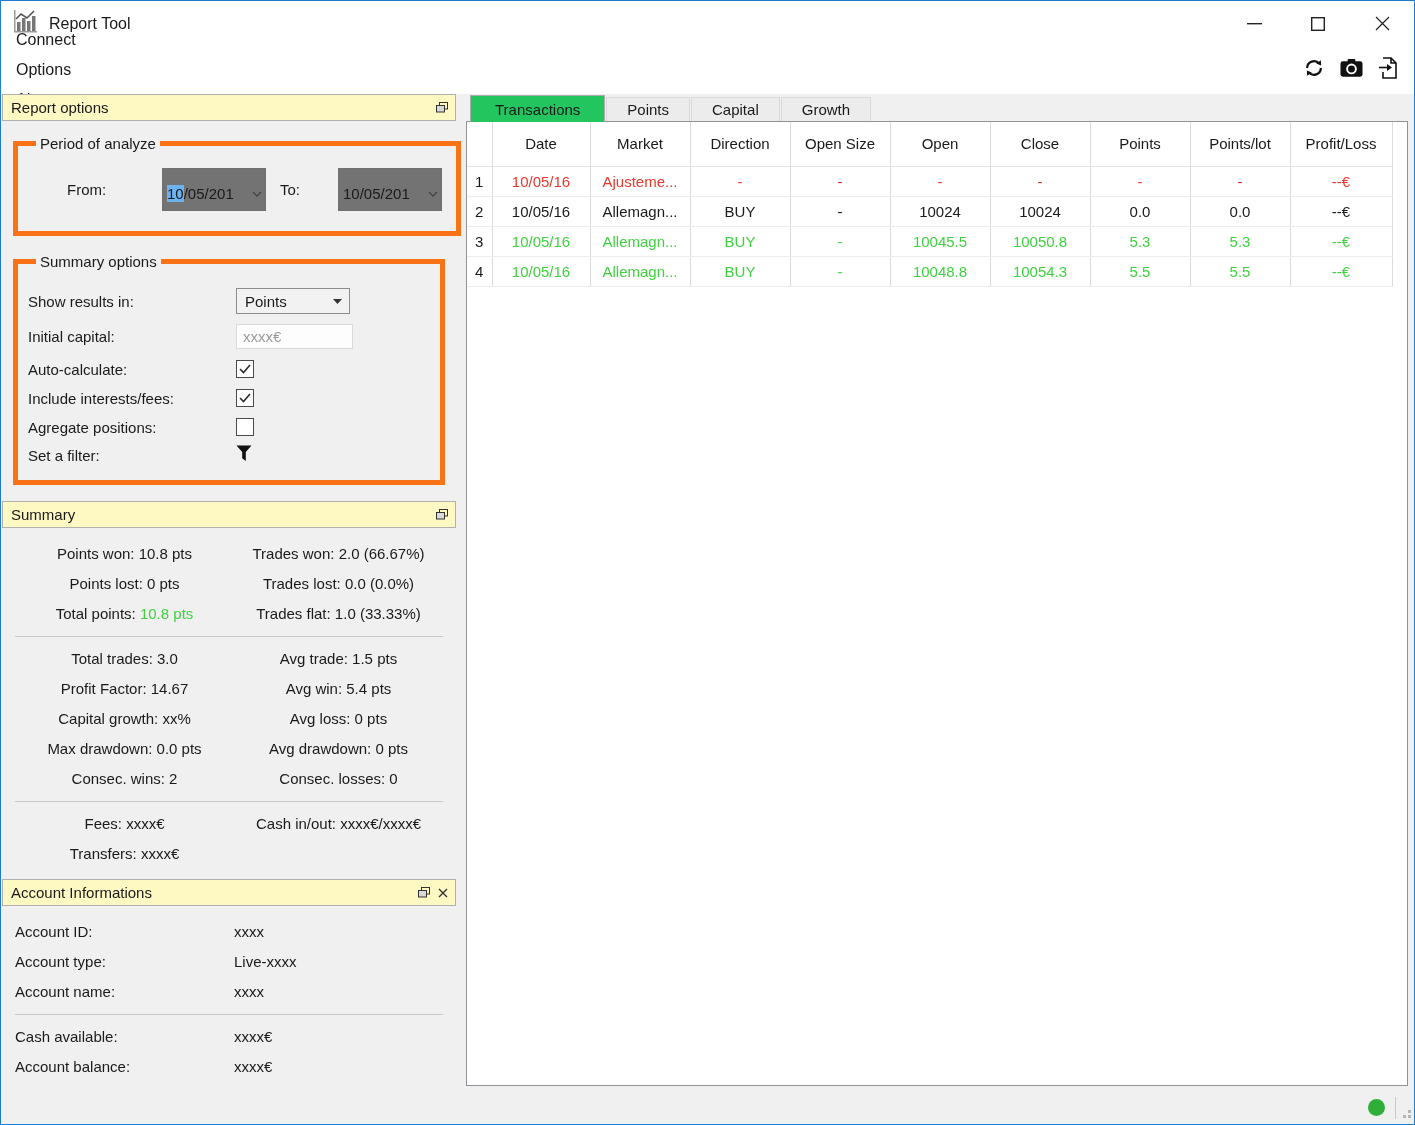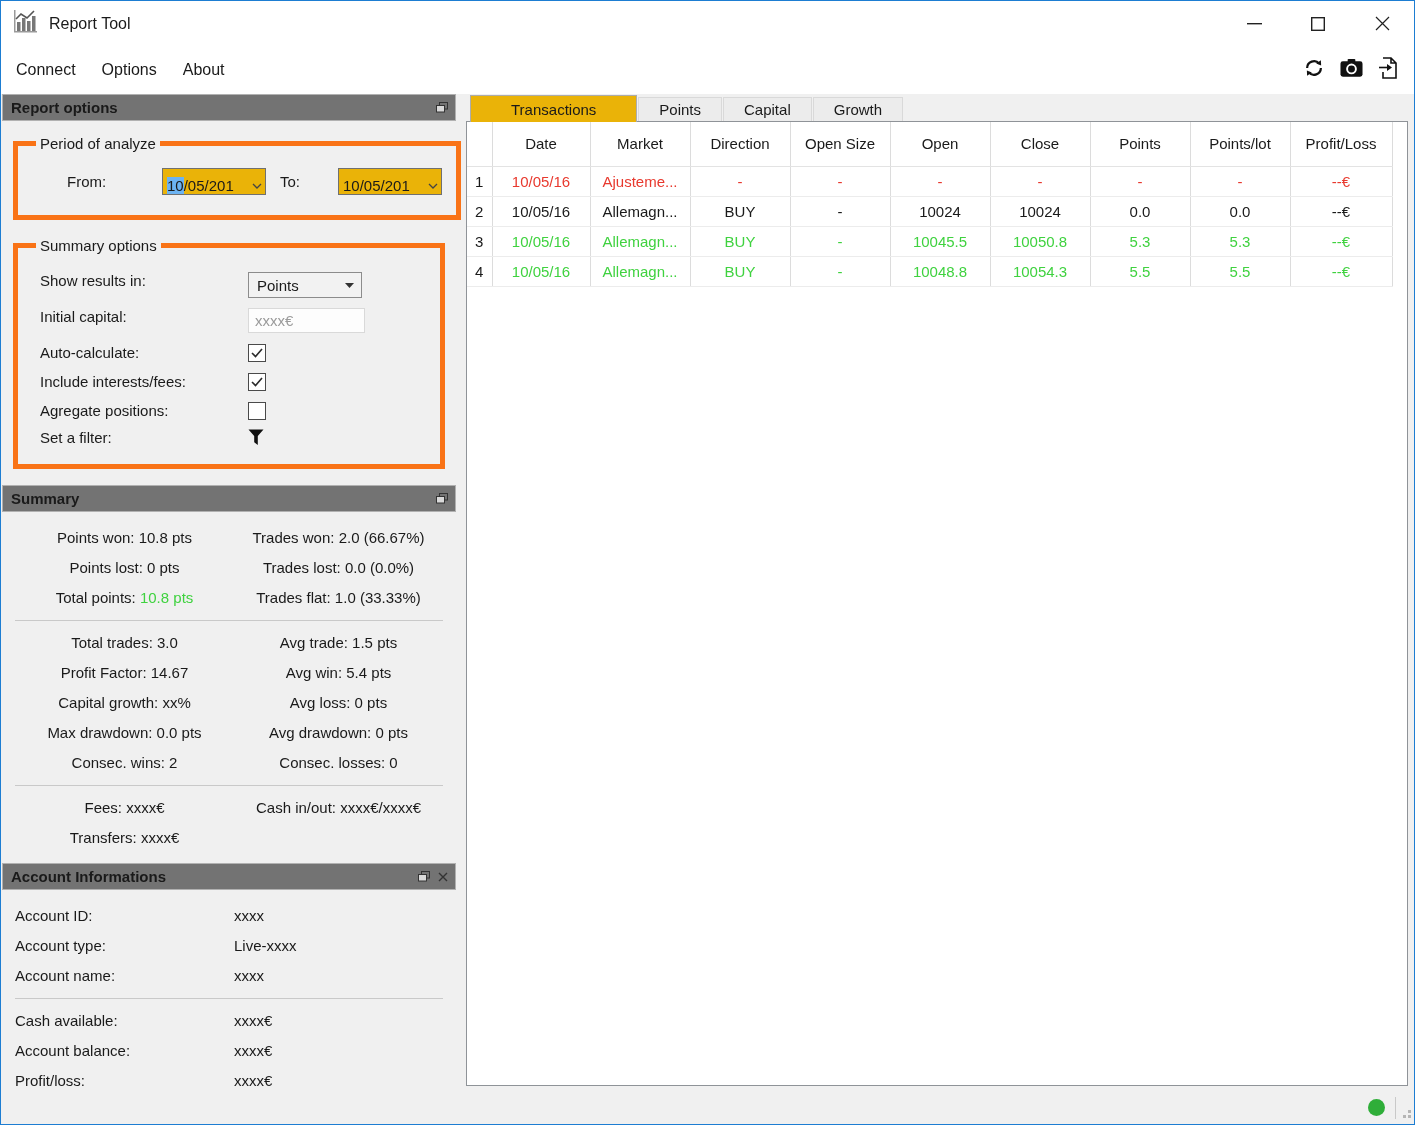--- a/index.html
+++ b/index.html
@@ -12,41 +12,41 @@
   .window{width:1415px;height:1125px;border:1px solid var(--accent);display:flex;flex-direction:column;background:#fff;}
 
   
   .titlebar{height:45px;display:flex;align-items:center;justify-content:space-between;padding-left:11px;flex:none;}
   .title-left{display:flex;align-items:center;gap:10px;font-size:16px;}
   .win-controls{display:flex;height:100%;}
   .win-btn{width:64px;height:100%;display:flex;align-items:center;justify-content:center;}
 
   
   .menubar{height:48px;display:flex;align-items:center;justify-content:space-between;flex:none;}
-  .menus{display:flex;padding-left:2px;}
+  .menus{display:flex;padding-left:2px;flex-direction:column;}
   .menu-item{font-size:16px;padding:6px 13px;cursor:default;}
   .menu-icons{display:flex;align-items:center;gap:15px;margin-right:16px;}
 
   
   .main{flex:1;display:flex;background:#f0f0f0;min-height:0;}
   .dock{width:456px;flex:none;display:flex;flex-direction:column;}
   .panel{margin-bottom:4px;}
-  .panel-header{height:27px;margin:0 1px;background:#737373;border:1px solid #b1b1b1;display:flex;align-items:center;justify-content:space-between;padding:0 7px 0 8px;font-size:15px;font-weight:bold;}
+  .panel-header{height:27px;margin:0 1px;background:#fef9c3;border:1px solid #b1b1b1;display:flex;align-items:center;justify-content:space-between;padding:0 7px 0 8px;font-size:15px;}
   .panel-header .hdr-btns{display:flex;align-items:center;gap:8px;}
 
   fieldset{border:5px solid #f97316;margin:14px 12px 0;padding:4px 10px 14px;}
   legend{font-size:15px;padding:0 4px;margin-left:8px;}
-  .frow{display:flex;align-items:flex-start;margin-top:9px;margin-left:12px;}
+  .frow{display:flex;align-items:center;margin-top:9px;}
   .frow .lbl{font-size:15px;}
 
   .period-row{display:flex;align-items:center;margin:12px 4px 6px;}
   .period-row .lbl{font-size:15px;}
   .from-lbl{width:95px;margin-left:35px;}
   .to-lbl{width:58px;margin-left:14px;}
-  .datefield{width:104px;height:27px;border:1px solid #707070;background:#eab308;display:flex;align-items:center;padding:8px 3px 0 4px;font-size:15px;white-space:nowrap;}
+  .datefield{width:104px;height:43px;border:1px solid #707070;background:#737373;display:flex;align-items:center;padding:8px 3px 0 4px;font-size:15px;white-space:nowrap;}
   .datefield .dtext{flex:1;overflow:hidden;display:flex;align-items:center;}
   .datefield .sel{background:var(--sel);}
   .olbl{width:208px;font-size:15px;}
   .combobox{width:114px;height:26px;border:1px solid #8c8c8c;background:#f2f2f2;display:flex;align-items:center;justify-content:space-between;padding:0 7px 0 8px;font-size:15px;}
   .txtinput{width:117px;height:25px;border:1px solid #d9d9d9;background:#fdfdfd;font-size:15px;padding:0 6px;color:#9b9b9b;font-family:inherit;}
   .txtinput::placeholder{color:#9b9b9b;opacity:1;}
   .checkbox{width:18px;height:18px;border:1px solid #4a4a4a;background:#fff;display:flex;align-items:center;justify-content:center;}
   .checkbox svg{display:none;}
   .checkbox.checked svg{display:block;}
   .cbrow{margin-top:11px;}
@@ -57,21 +57,21 @@
   .sgrid div{line-height:30px;font-size:15px;white-space:nowrap;text-align:center;}
   .green{color:var(--green);}
   .hr{border-top:1px solid #c9c9c9;margin:7px 0;}
   .agrid{display:grid;grid-template-columns:219px 1fr;}
   .agrid div{line-height:30px;font-size:15px;}
 
   
   .content{flex:1;display:flex;flex-direction:column;padding:0 6px 0 9px;min-width:0;}
   .tabs{display:flex;align-items:flex-end;height:27px;flex:none;padding-left:4px;}
   .tab{height:24px;background:#ececec;border:1px solid #d9d9d9;border-bottom:none;padding:0 20px;display:flex;align-items:center;font-size:15px;margin-right:1px;}
-  .tab.active{height:27px;background:#eab308;border-color:#acacac;position:relative;z-index:2;margin-bottom:-1px;padding:0 40px;}
+  .tab.active{height:27px;background:#22c55e;border-color:#acacac;position:relative;z-index:2;margin-bottom:-1px;padding:0 24px;}
   .table-wrap{flex:1;background:#fff;border:1px solid #8f9398;margin-bottom:5px;overflow:hidden;position:relative;z-index:1;}
   table{border-collapse:collapse;table-layout:fixed;width:925px;}
   th,td{font-weight:normal;text-align:center;padding:0 4px;white-space:nowrap;overflow:hidden;font-size:15px;border-right:1px solid #dcdcdc;}
   th{height:44px;}
   td{height:30px;border-bottom:1px solid #ececec;}
   tr.hdr th{border-bottom:1px solid #e3e3e3;}
   td.rownum{color:var(--text) !important;}
   tr.red td{color:var(--red);}
   tr.green td{color:var(--green);}
   tr.black td{color:var(--text);}

